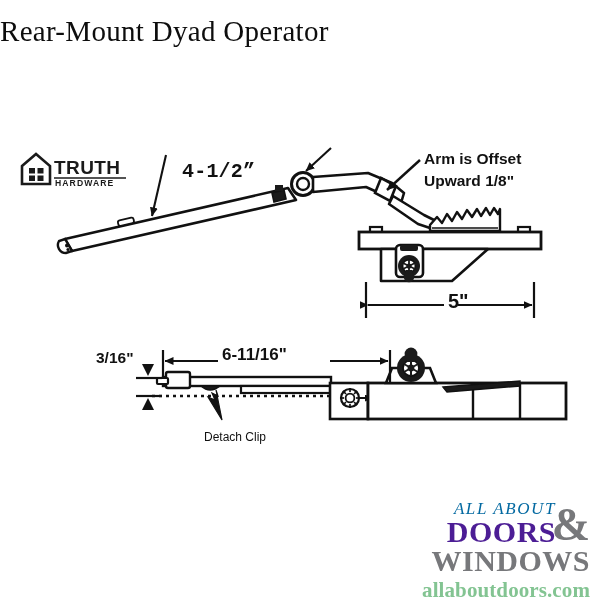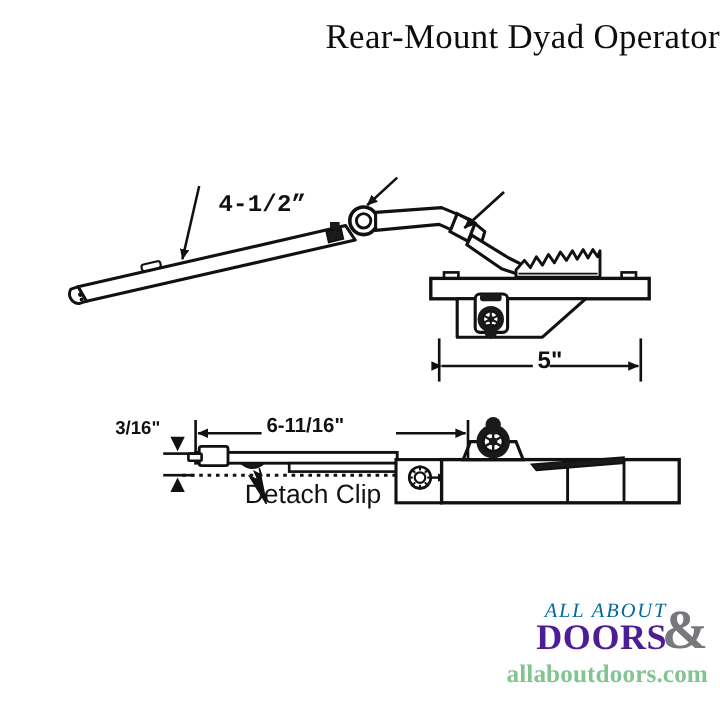--- a/index.html
+++ b/index.html
@@ -8,38 +8,38 @@
     background:#ffffff;
     font-family:"Liberation Sans", sans-serif;
     overflow:hidden;
     position:relative;
   }
   #stage{position:absolute;left:0;top:0;width:600px;height:600px;}
 
   
   .title-block{
     position:absolute;left:0;top:14px;width:600px;
-    text-align:right;
+    text-align:left;
     font-family:"Liberation Serif", serif;
     color:#0d0d0d;
     line-height:1.22;
   }
   .title-line{font-size:29px;letter-spacing:.3px;}
 
   
   .truth-logo{position:absolute;left:18px;top:146px;width:112px;height:44px;}
 
   
   .lbl{position:absolute;color:#111;font-weight:bold;white-space:nowrap;}
   .lbl-4half{left:182px;top:160px;font-size:20px;letter-spacing:.2px;font-family:Liberation Mono, monospace;}
   .lbl-offset{left:424px;top:148px;font-size:15.5px;line-height:1.45;font-weight:bold;}
   .lbl-5in{left:448px;top:290px;font-size:20px;}
   .lbl-316{left:96px;top:349px;font-size:15.5px;}
   .lbl-61116{left:222px;top:345px;font-size:17px;}
-  .lbl-detach{left:204px;top:399px;font-size:22px;font-weight:normal;}
+  .lbl-detach{left:204px;top:430px;font-size:12px;font-weight:normal;}
 
   
   .aad-logo{
     position:absolute;left:410px;top:500px;width:180px;height:90px;
     font-family:"Liberation Serif", serif;
     text-align:right;
     color:#77787b;
   }
   .aad-allabout{
     font-size:17px;letter-spacing:1.6px;color:#0369a1;
@@ -65,20 +65,35 @@
 </style>
 </head>
 <body>
 
 <div id="stage">
 
   <div class="title-block">
     <div class="title-line">Rear-Mount Dyad Operator</div>
   </div>
 
+  <div class="truth-logo">
+    <svg viewBox="0 0 112 44" width="112" height="44">
+
+      <g>
+        <path d="M4 20 L18 8 L32 20 L32 38 L4 38 Z" fill="none" stroke="#1a1a1a" stroke-width="2.6"></path>
+        <rect x="11" y="22" width="6" height="5.5" fill="#1a1a1a"></rect>
+        <rect x="19.5" y="22" width="6" height="5.5" fill="#1a1a1a"></rect>
+        <rect x="11" y="29.5" width="6" height="5.5" fill="#1a1a1a"></rect>
+        <rect x="19.5" y="29.5" width="6" height="5.5" fill="#1a1a1a"></rect>
+      </g>
+      <text x="36" y="28" font-family="Liberation Sans, sans-serif" font-size="19" font-weight="bold" fill="#1a1a1a" letter-spacing="0.4">TRUTH</text>
+      <text x="37" y="40" font-family="Liberation Sans, sans-serif" font-size="8.6" font-weight="bold" fill="#1a1a1a" letter-spacing="1.1">HARDWARE</text>
+      <line x1="36" y1="32" x2="108" y2="32" stroke="#1a1a1a" stroke-width="1.6"></line>
+    </svg>
+  </div>
 
   <svg id="drawing" width="600" height="600" viewBox="0 0 600 600" style="position:absolute;left:0;top:0;">
 
     <defs>
       <marker id="ah" markerWidth="9" markerHeight="8" refX="8.5" refY="4" orient="auto" markerUnits="userSpaceOnUse">
         <path d="M0,0 L9,4 L0,8 Z" fill="#111"></path>
       </marker>
       <marker id="ahs" markerWidth="7.5" markerHeight="7" refX="7" refY="3.5" orient="auto" markerUnits="userSpaceOnUse">
         <path d="M0,0 L7.5,3.5 L0,7 Z" fill="#111"></path>
       </marker>
@@ -221,29 +236,34 @@
         <line x1="218" y1="361" x2="165" y2="361" stroke="#111" stroke-width="2.2" marker-end="url(#ah)"></line>
         <line x1="330" y1="361" x2="388" y2="361" stroke="#111" stroke-width="2.2" marker-end="url(#ah)"></line>
       </g>
 
       <path d="M222 420 L208 397 L215 400 L212 393 L218 396 L216 390 Z" fill="#111" stroke="#111" stroke-width="1.2"></path>
     </g>
   </svg>
 
   <div class="lbl lbl-4half">4-1/2”</div>
 
+  <div class="lbl lbl-offset">
+    <div>Arm is Offset</div>
+    <div>Upward 1/8"</div>
+  </div>
 
   <div class="lbl lbl-5in">5"</div>
 
   <div class="lbl lbl-316">3/16"</div>
 
   <div class="lbl lbl-61116">6-11/16"</div>
 
   <div class="lbl lbl-detach">Detach Clip</div>
 
   <div class="aad-logo">
     <span class="aad-amp">&amp;</span>
     <span class="aad-allabout">ALL ABOUT</span>
     <span class="aad-doors">DOORS</span>
+    <span class="aad-windows">WINDOWS</span>
     <span class="aad-url">allaboutdoors.com</span>
   </div>
 
 </div>
 
 </body></html>

